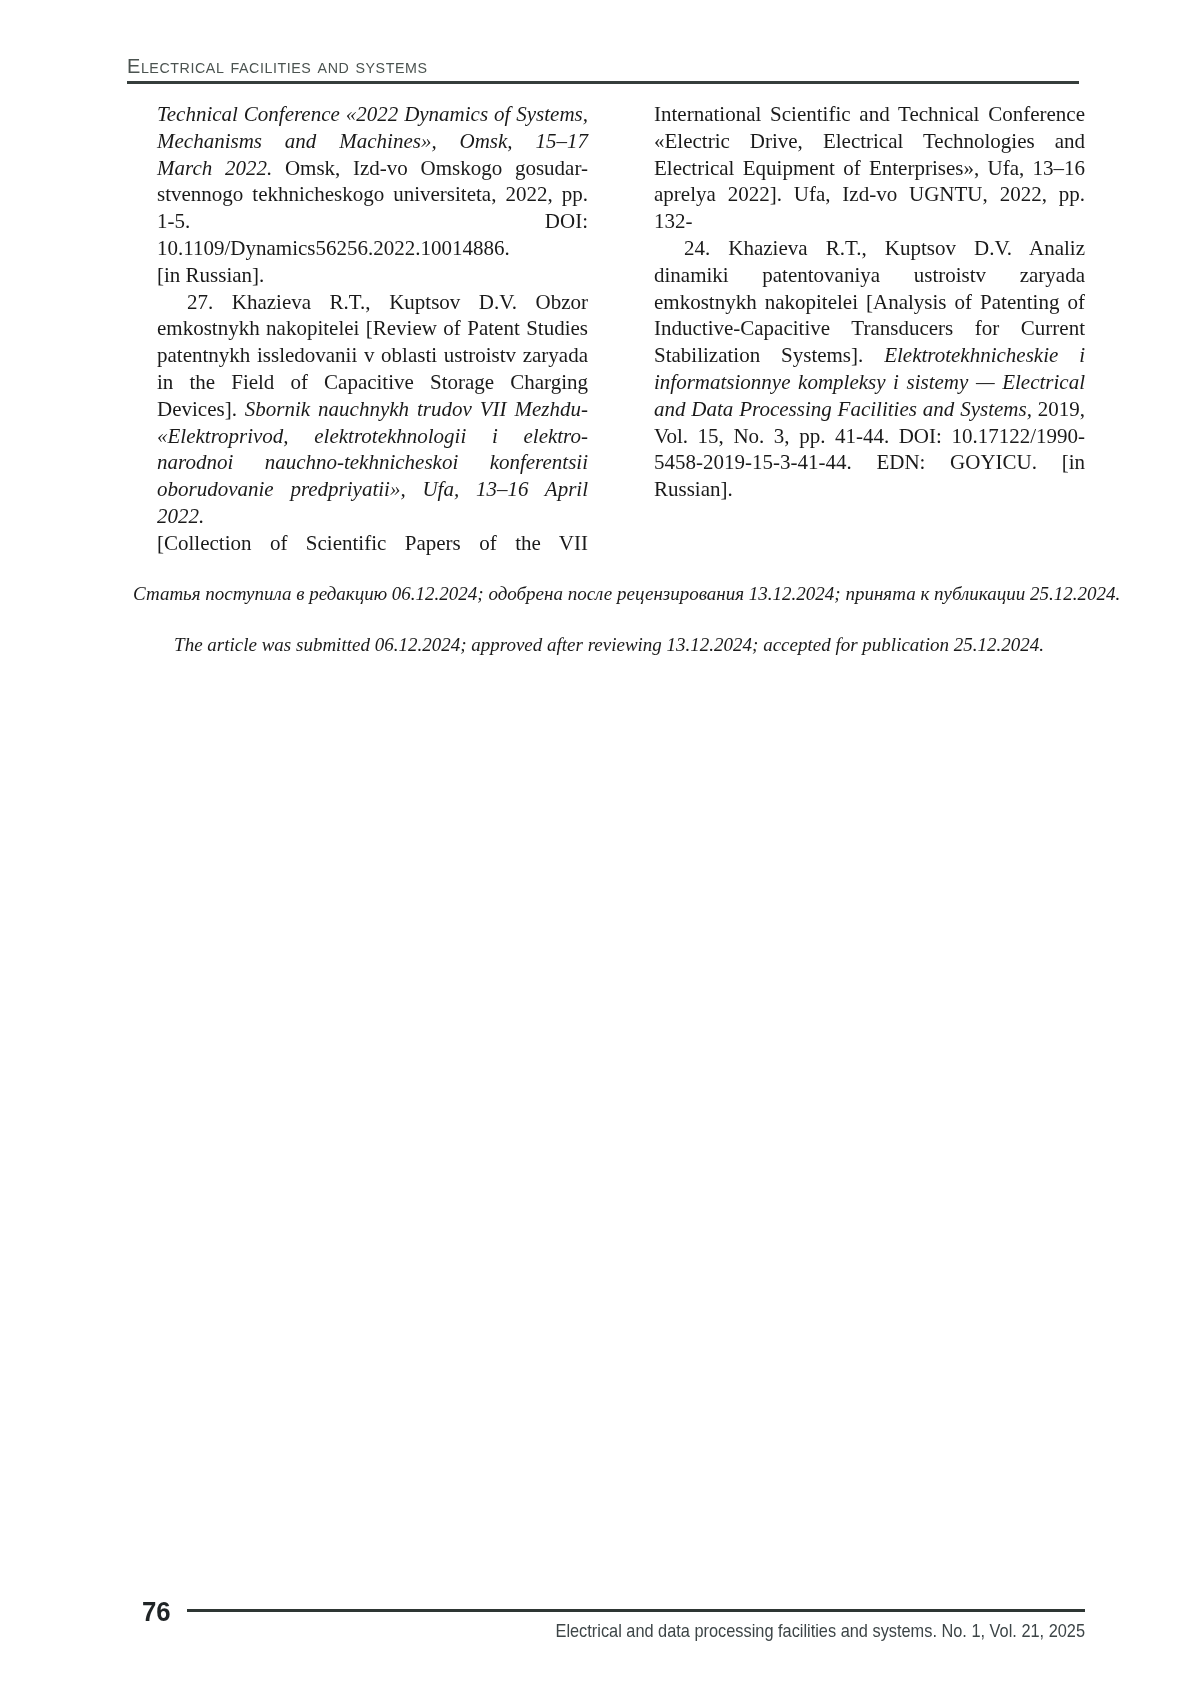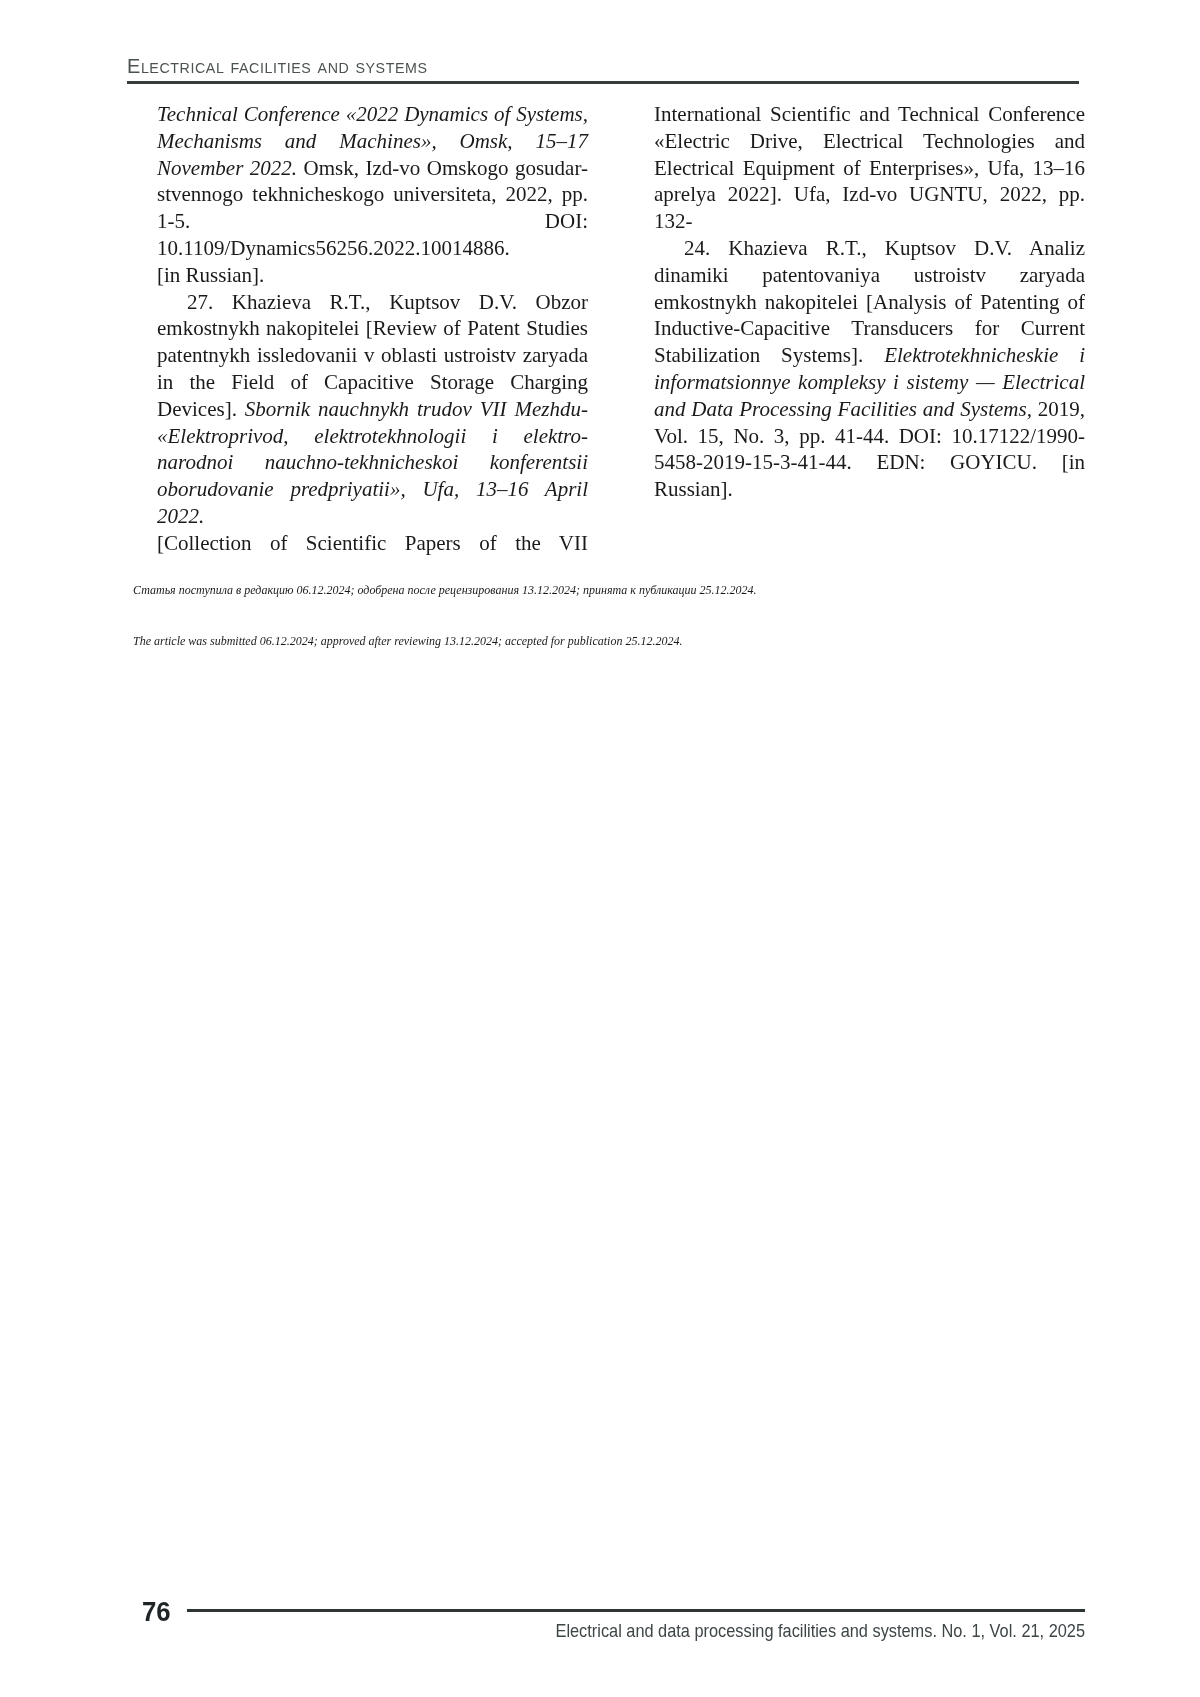--- a/index.html
+++ b/index.html
@@ -19,24 +19,24 @@
   
   .cols { position:absolute; left:133px; top:101px; width:952px; display:flex; gap:42px; }
   .col { width:455px; font-size:21px; line-height:26.8px;margin-left:24px; }
   .line { text-align:justify; text-align-last:justify; }
   .line.ns { text-align-last:left; }
   .line.ind { text-indent:30px;font-family:Liberation Serif, serif; }
   .it { font-style:italic; }
   
   .sub {
     position:absolute; left:133px; width:952px; font-style:italic;
-    font-size:12px; white-space:nowrap; color:#1a1a1a;
+    font-size:19px; white-space:nowrap; color:#1a1a1a;
   }
   #sub-ru { top:583px; }
-  #sub-en { top:634px; }
+  #sub-en { top:634px;text-align:center; }
   
   .ftr-num {
     position:absolute; left:142px; top:1596px;
     font-family:"Liberation Sans", sans-serif; font-weight:bold; font-size:28px;
     color:#1f2426; transform:scaleX(0.92); transform-origin:left center;
   }
   .ftr-rule { position:absolute; left:187px; top:1609px; width:898px; height:3px; background:#2e3634; }
   .ftr-line {
     position:absolute; left:133px; top:1620px; width:952px; text-align:right;
     font-family:"Liberation Sans", sans-serif; font-size:19px; color:#3d4547;
@@ -50,21 +50,21 @@
 
   <div class="hdr">
     <div class="hdr-title">Electrical facilities and systems</div>
     <div class="hdr-rule"></div>
   </div>
 
   <div class="cols">
     <div class="col" id="col-left">
         <div class="line"><span class="it">Technical Conference «2022 Dynamics of Systems,</span></div>
         <div class="line"><span class="it">Mechanisms and Machines», Omsk, 15–17</span></div>
-        <div class="line"><span class="it">November 2022.</span><span> Omsk, Izd-vo Omskogo gosudar-</span></div>
+        <div class="line"><span class="it">March 2022.</span><span> Omsk, Izd-vo Omskogo gosudar-</span></div>
         <div class="line"><span>stvennogo tekhnicheskogo universiteta, 2022, pp.</span></div>
         <div class="line"><span>1-5. DOI: 10.1109/Dynamics56256.2022.10014886.</span></div>
         <div class="line ns"><span>[in Russian].</span></div>
         <div class="line ind"><span>27. Khazieva R.T., Kuptsov D.V. Obzor</span></div>
         <div class="line"><span>emkostnykh nakopitelei [Review of Patent Studies</span></div>
         <div class="line"><span>patentnykh issledovanii v oblasti ustroistv zaryada</span></div>
         <div class="line"><span>in the Field of Capacitive Storage Charging</span></div>
         <div class="line"><span>Devices]. </span><span class="it">Sbornik nauchnykh trudov VII Mezhdu-</span></div>
         <div class="line"><span class="it">«Elektroprivod, elektrotekhnologii i elektro-</span></div>
         <div class="line"><span class="it">narodnoi nauchno-tekhnicheskoi konferentsii</span></div>

